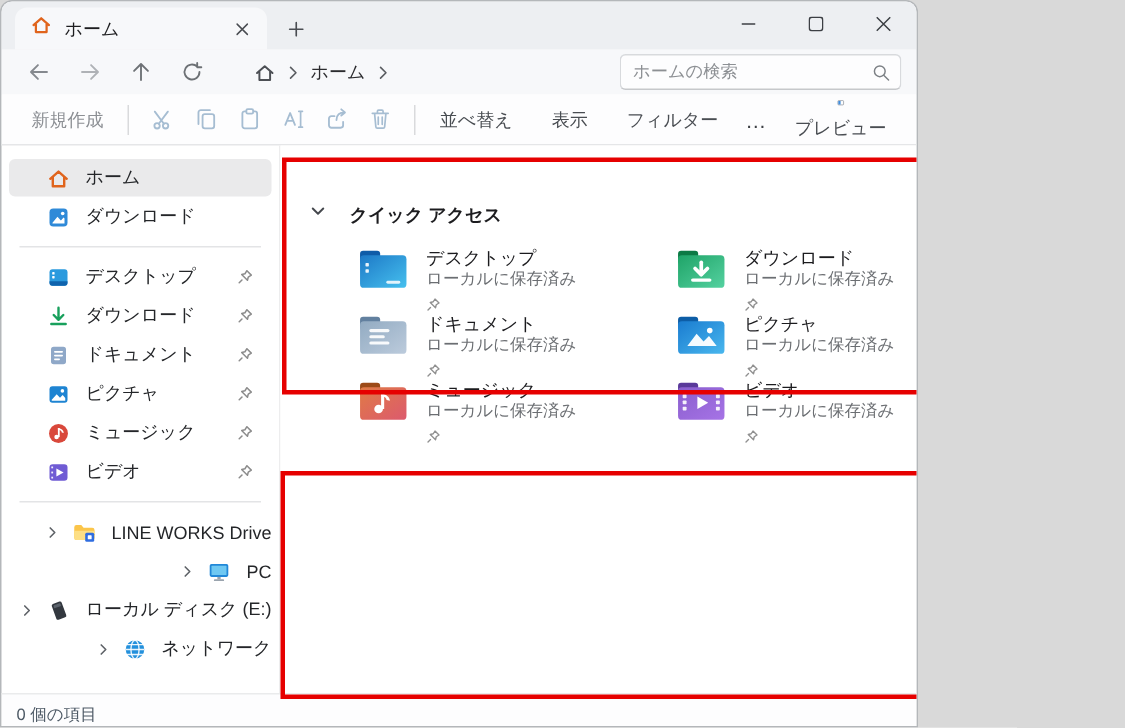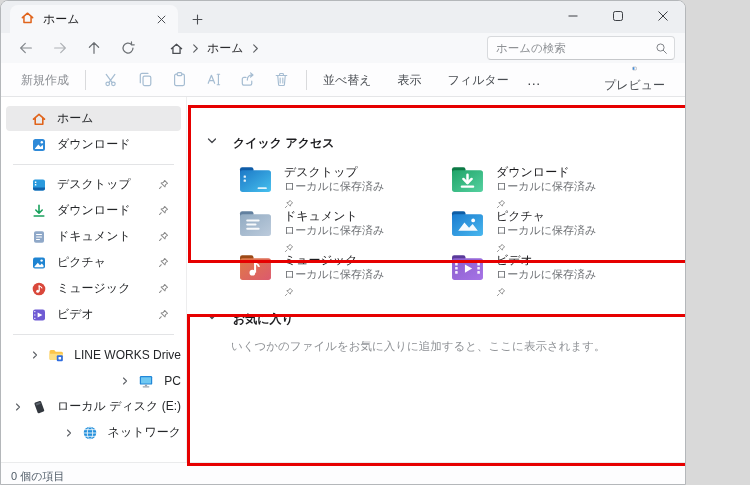--- a/index.html
+++ b/index.html
@@ -1,17 +1,17 @@
 <!DOCTYPE html>
 <html><head>
 <meta charset="utf-8">
 <style>
   * { margin:0; padding:0; box-sizing:border-box; }
   html,body { width:750px; height:485px; background:#d9d9d9; font-family:"Liberation Sans","DejaVu Sans",sans-serif; }
-  .window { position:relative; width:686px; height:485px; background:#fff; border:1px solid #b4b7ba; border-radius:8px 8px 0 0; overflow:hidden; display:flex; flex-direction:column; }
+  .window { position:relative; width:612px; height:485px; background:#fff; border:1px solid #b4b7ba; border-radius:8px 8px 0 0; overflow:hidden; display:flex; flex-direction:column; }
 
   
   .tabbar { height:32px; background:#edeff2; display:flex; align-items:flex-end; position:relative; flex:0 0 auto; }
   .tab { margin-left:9px; width:168px; height:28px; background:#f7f8fa; border-radius:8px 8px 0 0; display:flex; align-items:center; padding:0 8px 0 10px; }
   .tab-label { font-size:12px; color:#1d1d1f; margin-left:8px; flex:1; white-space:nowrap; overflow:hidden; }
   .tab-close { width:18px; height:18px; border-radius:4px; display:flex; align-items:center; justify-content:center; }
   .newtab { width:26px; height:26px; margin-left:6px; margin-bottom:1px; display:flex; align-items:center; justify-content:center; border-radius:4px; }
   .wincontrols { position:absolute; top:0; right:0; height:30px; display:flex; }
   .wc { width:45px; height:30px; display:flex; align-items:center; justify-content:center; }
 
@@ -574,29 +574,20 @@
             <span class="qa-status">ローカルに保存済み</span>
             <span class="qa-pin"><svg viewBox="0 0 12 12" width="10" height="10">
                   <path d="M7.2 1.6 L10.4 4.8 L8.2 6.2 L7.6 8.6 L3.4 4.4 L5.8 3.8 Z" fill="none" stroke="#909090" stroke-width="1.1" stroke-linejoin="round"></path>
                   <path d="M3.6 8.4 L1.6 10.4" stroke="#909090" stroke-width="1.1" stroke-linecap="round"></path>
                 </svg></span>
           </div>
         </div>
 
       </div>
 
-      <div class="fav-section">
-        <div class="section-header">
-          <svg viewBox="0 0 12 12" width="12" height="12">
-              <path d="M2.5 4 L6 7.5 L9.5 4" fill="none" stroke="#45484d" stroke-width="1.3" stroke-linecap="round" stroke-linejoin="round"></path>
-            </svg>
-          <span class="section-title">お気に入り</span>
-        </div>
-        <div class="fav-empty">いくつかのファイルをお気に入りに追加すると、ここに表示されます。</div>
-      </div>
 
     </div>
   </div>
 
   <div class="statusbar">
     <span class="status-text">0 個の項目</span>
   </div>
 
   <div class="hl hl1"></div>
   <div class="hl hl2"></div>

